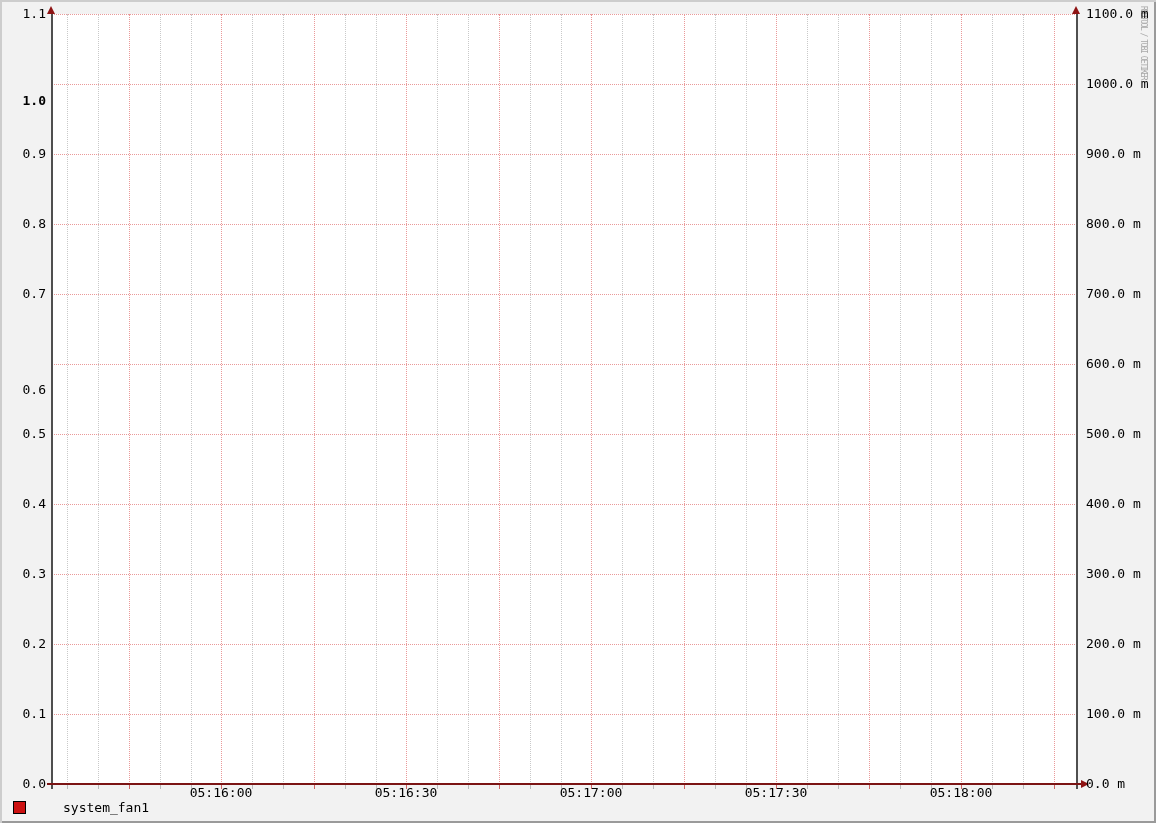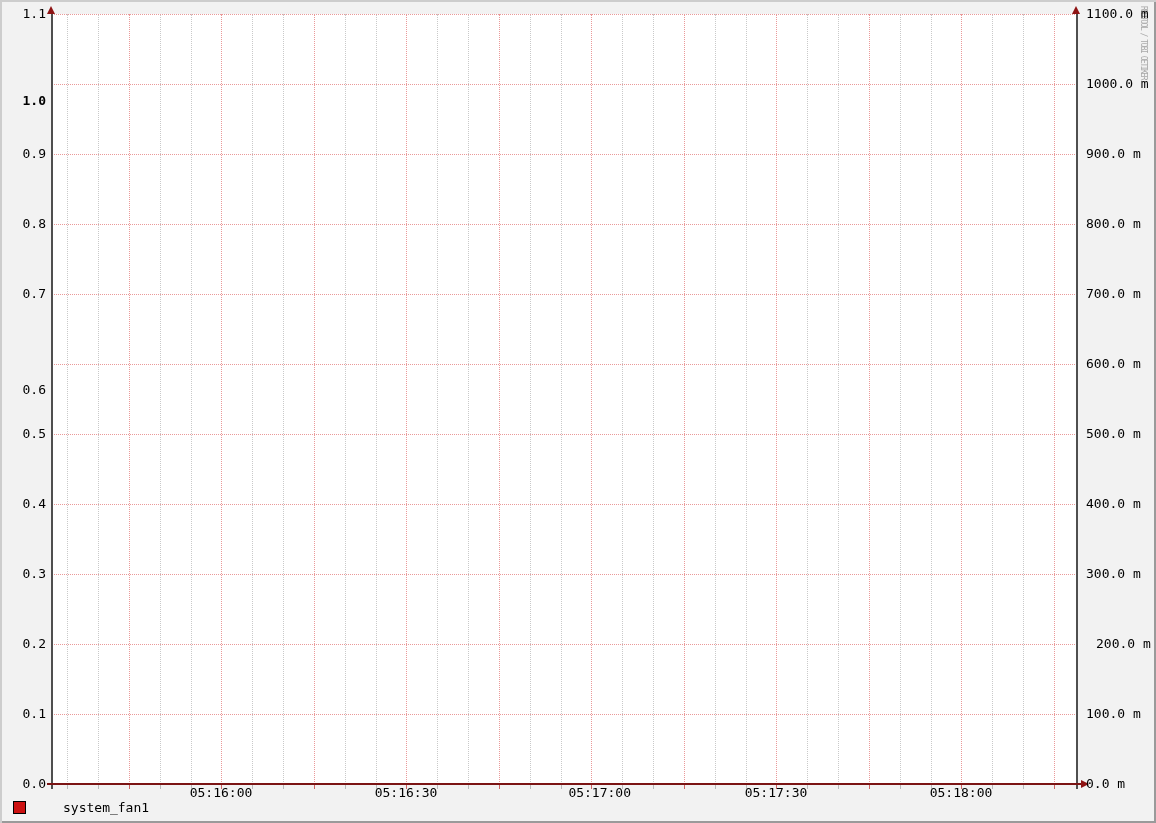--- a/index.html
+++ b/index.html
@@ -53,21 +53,21 @@
   <div class="watermark" id="watermark" style="left: 1139px; top: 6px; color: rgb(169, 169, 169);">RRDTOOL / TOBI OETIKER</div>
 
   <div class="bevel"></div>
 <div class="ticklbl" style="right: 1110px; top: 777px; text-align: right;">0.0</div>
     <div class="ticklbl" style="left: 1086px; top: 777px;">0.0 m</div>
     <div class="hline" style="left: 52px; top: 714px; width: 1025px; border-top-color: rgb(234, 153, 153);"></div>
     <div class="ticklbl" style="right: 1110px; top: 707px; text-align: right;">0.1</div>
     <div class="ticklbl" style="left: 1086px; top: 707px;">100.0 m</div>
     <div class="hline" style="left: 52px; top: 644px; width: 1025px; border-top-color: rgb(234, 153, 153);"></div>
     <div class="ticklbl" style="right: 1110px; top: 637px; text-align: right;">0.2</div>
-    <div class="ticklbl" style="left: 1086px; top: 637px; margin-left: 10px;">200.0 m</div>
+    <div class="ticklbl" style="left: 1086px; top: 637px;">200.0 m</div>
     <div class="hline" style="left: 52px; top: 574px; width: 1025px; border-top-color: rgb(234, 153, 153);"></div>
     <div class="ticklbl" style="right: 1110px; top: 567px; text-align: right;">0.3</div>
     <div class="ticklbl" style="left: 1086px; top: 567px;">300.0 m</div>
     <div class="hline" style="left: 52px; top: 504px; width: 1025px; border-top-color: rgb(234, 153, 153);"></div>
     <div class="ticklbl" style="right: 1110px; top: 497px; text-align: right;">0.4</div>
     <div class="ticklbl" style="left: 1086px; top: 497px;">400.0 m</div>
     <div class="hline" style="left: 52px; top: 434px; width: 1025px; border-top-color: rgb(234, 153, 153);"></div>
     <div class="ticklbl" style="right: 1110px; top: 427px; text-align: right;">0.5</div>
     <div class="ticklbl" style="left: 1086px; top: 427px;">500.0 m</div>
     <div class="hline" style="left: 52px; top: 364px; width: 1025px; border-top-color: rgb(234, 153, 153);"></div>
@@ -119,21 +119,21 @@
     <div class="vline" style="left: 468px; top: 14px; height: 770px; border-left-color: rgb(201, 201, 201);"></div>
     <div class="xtick" style="left: 468px; top: 785px; background: rgb(185, 185, 185);"></div>
     <div class="vline" style="left: 499px; top: 14px; height: 770px; border-left-color: rgb(234, 153, 153);"></div>
     <div class="xtick" style="left: 499px; top: 785px; background: rgb(204, 102, 102);"></div>
     <div class="vline" style="left: 530px; top: 14px; height: 770px; border-left-color: rgb(201, 201, 201);"></div>
     <div class="xtick" style="left: 530px; top: 785px; background: rgb(185, 185, 185);"></div>
     <div class="vline" style="left: 561px; top: 14px; height: 770px; border-left-color: rgb(201, 201, 201);"></div>
     <div class="xtick" style="left: 561px; top: 785px; background: rgb(185, 185, 185);"></div>
     <div class="vline" style="left: 591px; top: 14px; height: 770px; border-left-color: rgb(234, 153, 153);"></div>
     <div class="xtick" style="left: 591px; top: 785px; background: rgb(204, 102, 102);"></div>
-    <div class="ticklbl" style="left: 551px; top: 786px; width: 80px; text-align: right;">05:17:00</div>
+    <div class="ticklbl" style="left: 551px; top: 786px; width: 80px; text-align: center;">05:17:00</div>
     <div class="vline" style="left: 622px; top: 14px; height: 770px; border-left-color: rgb(201, 201, 201);"></div>
     <div class="xtick" style="left: 622px; top: 785px; background: rgb(185, 185, 185);"></div>
     <div class="vline" style="left: 653px; top: 14px; height: 770px; border-left-color: rgb(201, 201, 201);"></div>
     <div class="xtick" style="left: 653px; top: 785px; background: rgb(185, 185, 185);"></div>
     <div class="vline" style="left: 684px; top: 14px; height: 770px; border-left-color: rgb(234, 153, 153);"></div>
     <div class="xtick" style="left: 684px; top: 785px; background: rgb(204, 102, 102);"></div>
     <div class="vline" style="left: 715px; top: 14px; height: 770px; border-left-color: rgb(201, 201, 201);"></div>
     <div class="xtick" style="left: 715px; top: 785px; background: rgb(185, 185, 185);"></div>
     <div class="vline" style="left: 746px; top: 14px; height: 770px; border-left-color: rgb(201, 201, 201);"></div>
     <div class="xtick" style="left: 746px; top: 785px; background: rgb(185, 185, 185);"></div>

